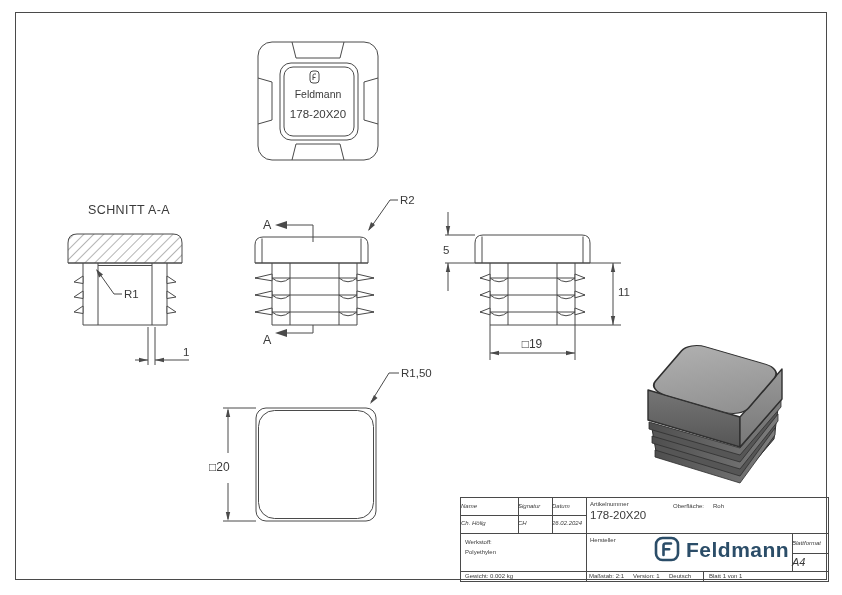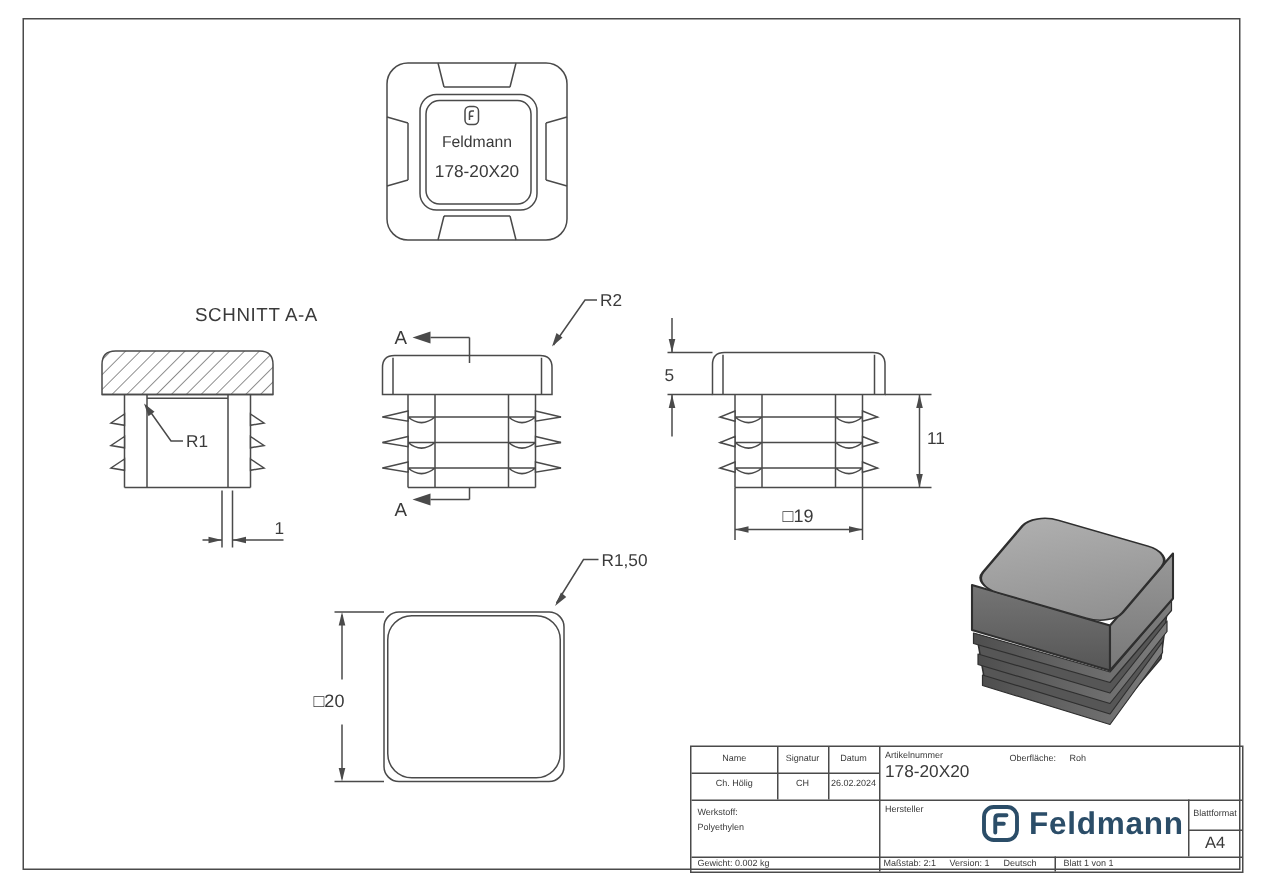--- a/index.html
+++ b/index.html
@@ -8,26 +8,26 @@
   html,body{margin:0;padding:0;background:#fff;}
   body{width:842px;height:595px;position:relative;overflow:hidden;
        font-family:"Liberation Sans",sans-serif;color:var(--ink);}
   .abs{position:absolute;}
   #frame{left:15px;top:12px;width:810px;height:566px;border:1px solid var(--line);}
   svg text{font-family:"Liberation Sans",sans-serif;fill:var(--ink);}
   .ln{stroke:var(--line);stroke-width:1;fill:none;}
   .lnf{stroke:var(--line);stroke-width:1;fill:#fff;}
   .arr{fill:var(--line);stroke:none;}
   .hatched{fill:url(#hatch);stroke:var(--line);stroke-width:1;}
-  #schnitt-label{left:88px;top:203px;font-size:12.5px;letter-spacing:.4px;margin-left:42px;}
+  #schnitt-label{left:88px;top:203px;font-size:12.5px;letter-spacing:.4px;}
   
   #tblock{left:460px;top:497px;width:367px;height:83px;border:1px solid var(--line);font-size:6px;}
   #tblock .bl{position:absolute;border-color:var(--line);border-style:solid;border-width:0;}
   #tblock span{position:absolute;white-space:nowrap;}
-  .ctr{text-align:center;}
+  .ctr{text-align:left;font-style:italic;}
   #artno{font-size:11.5px;}
   #a4{font-size:11px;}
   #logo-row{left:193px;top:38px;display:flex;align-items:center;gap:6px;}
   #logo-text{font-size:21px;font-weight:bold;color:var(--brand-blue);letter-spacing:.5px;line-height:1;}
 </style>
 </head>
 <body>
 
 <div id="frame" class="abs"></div>
 

